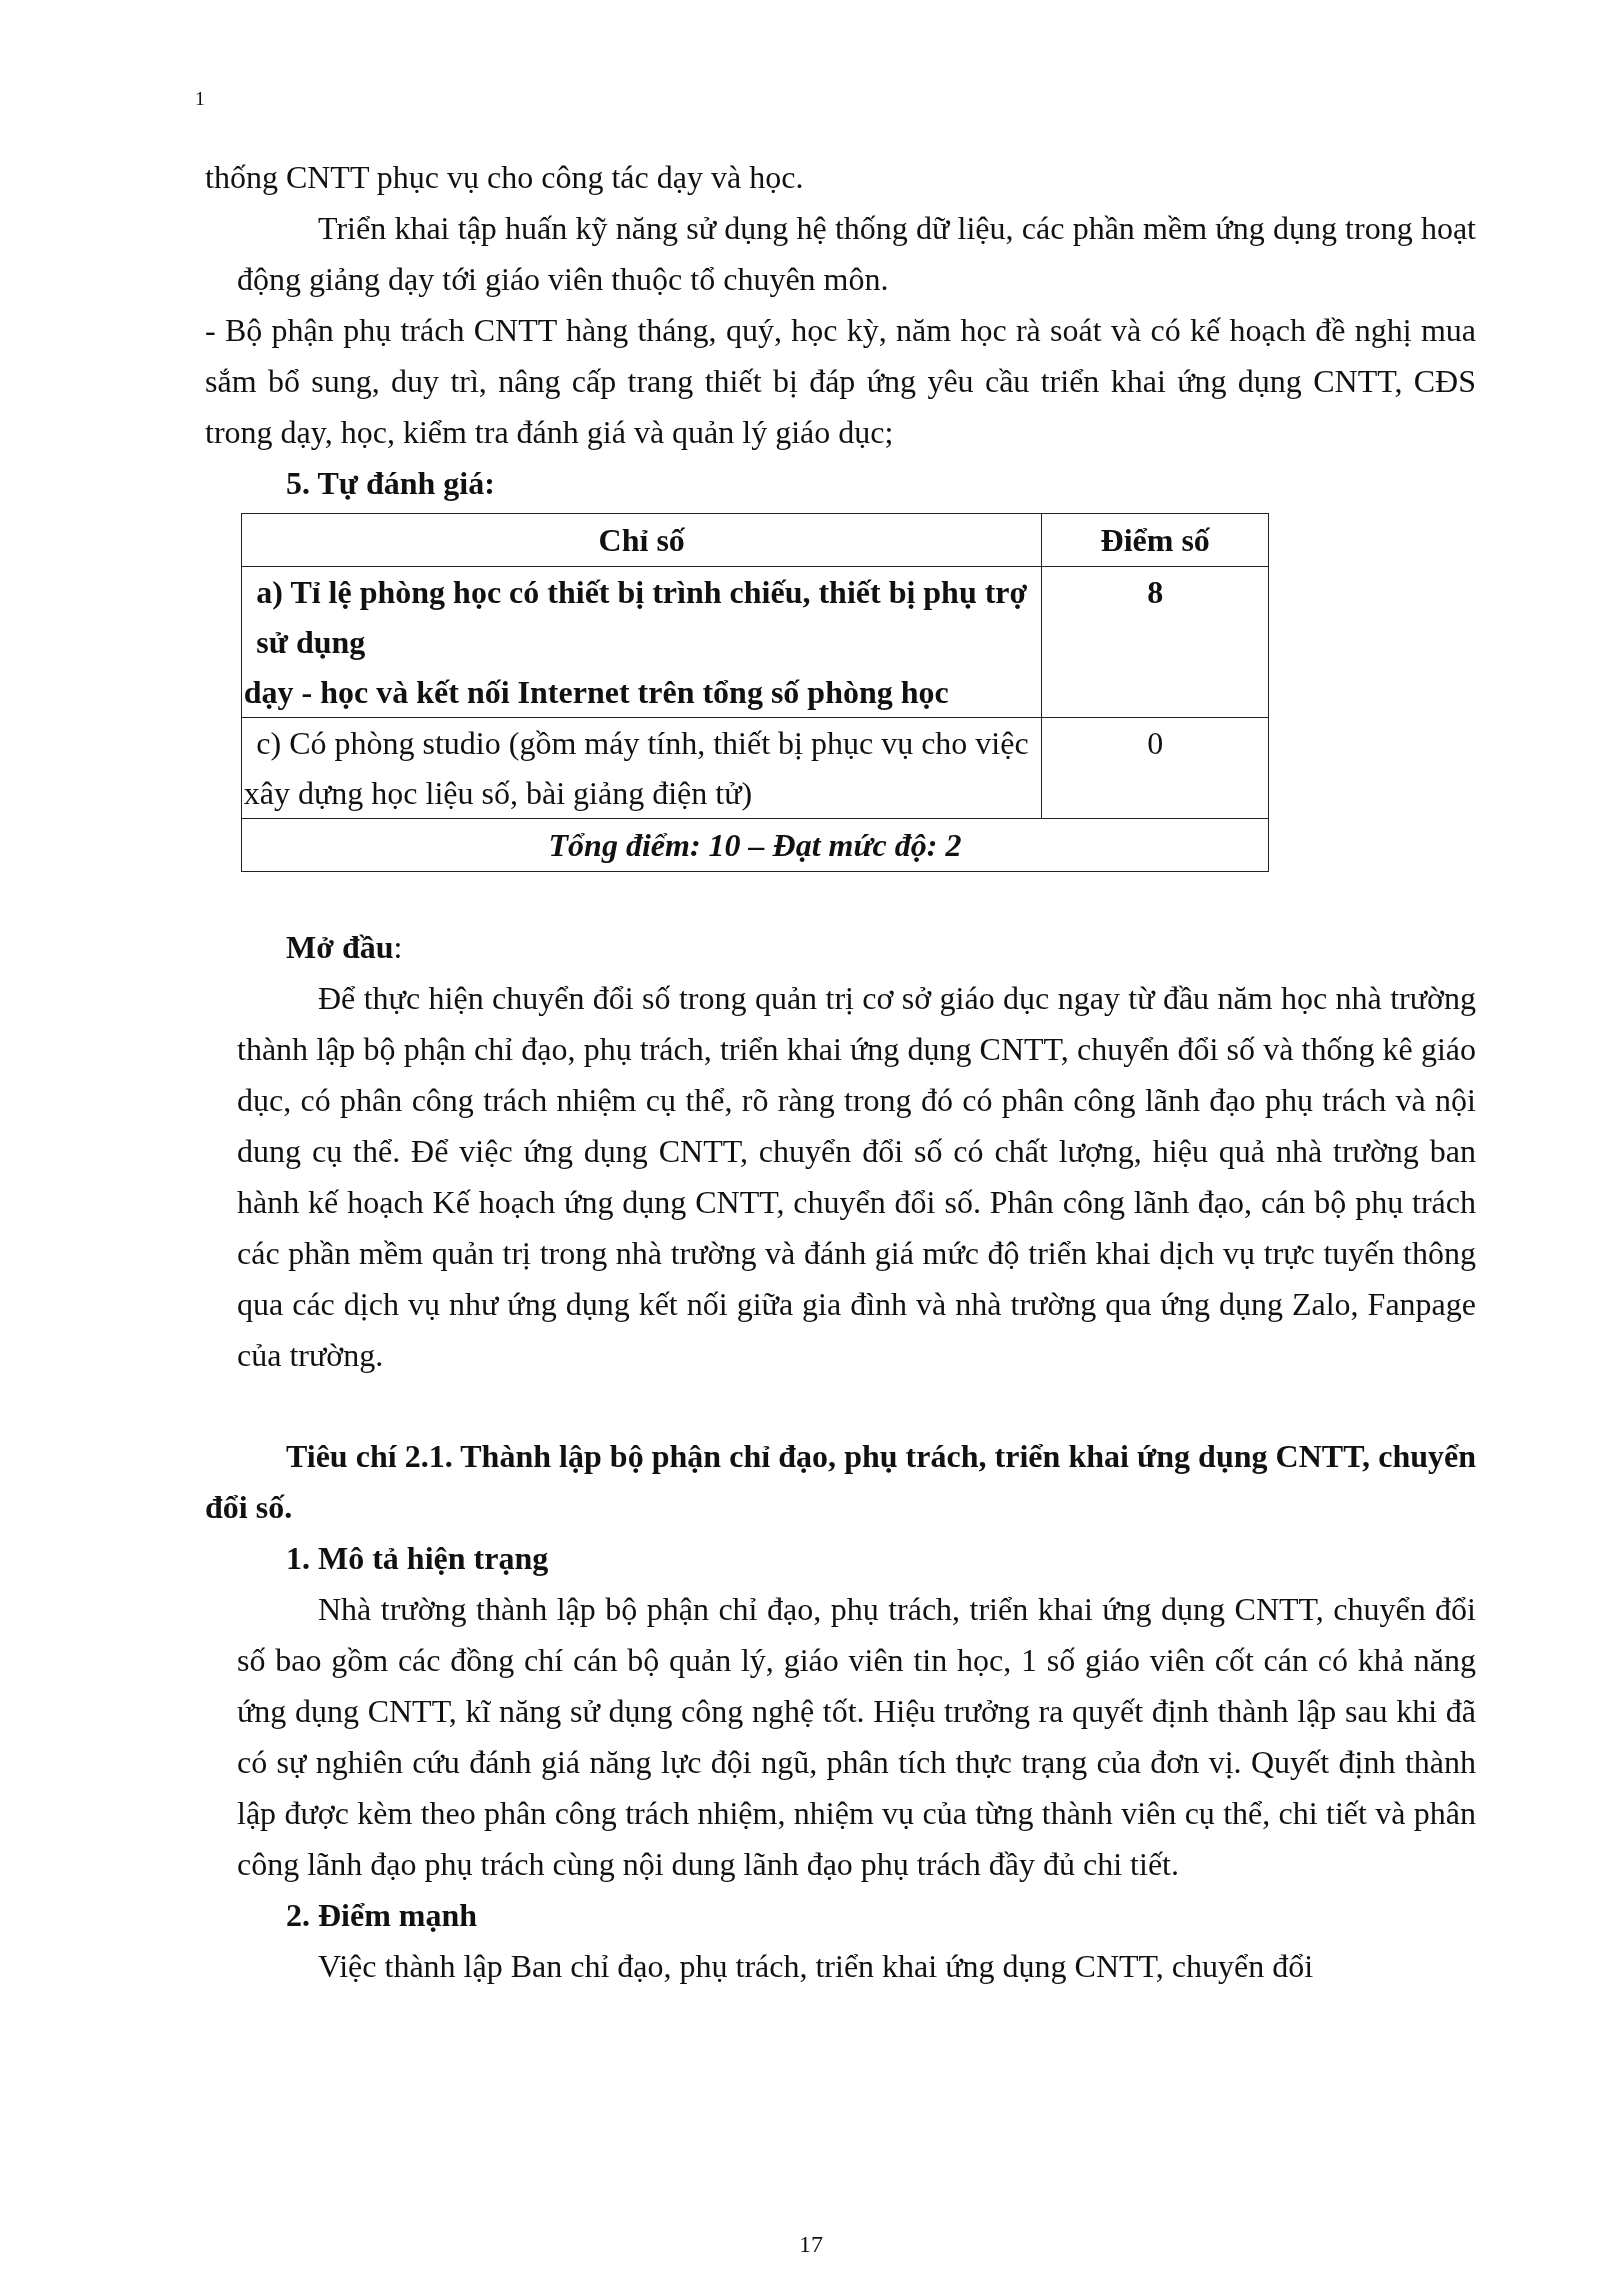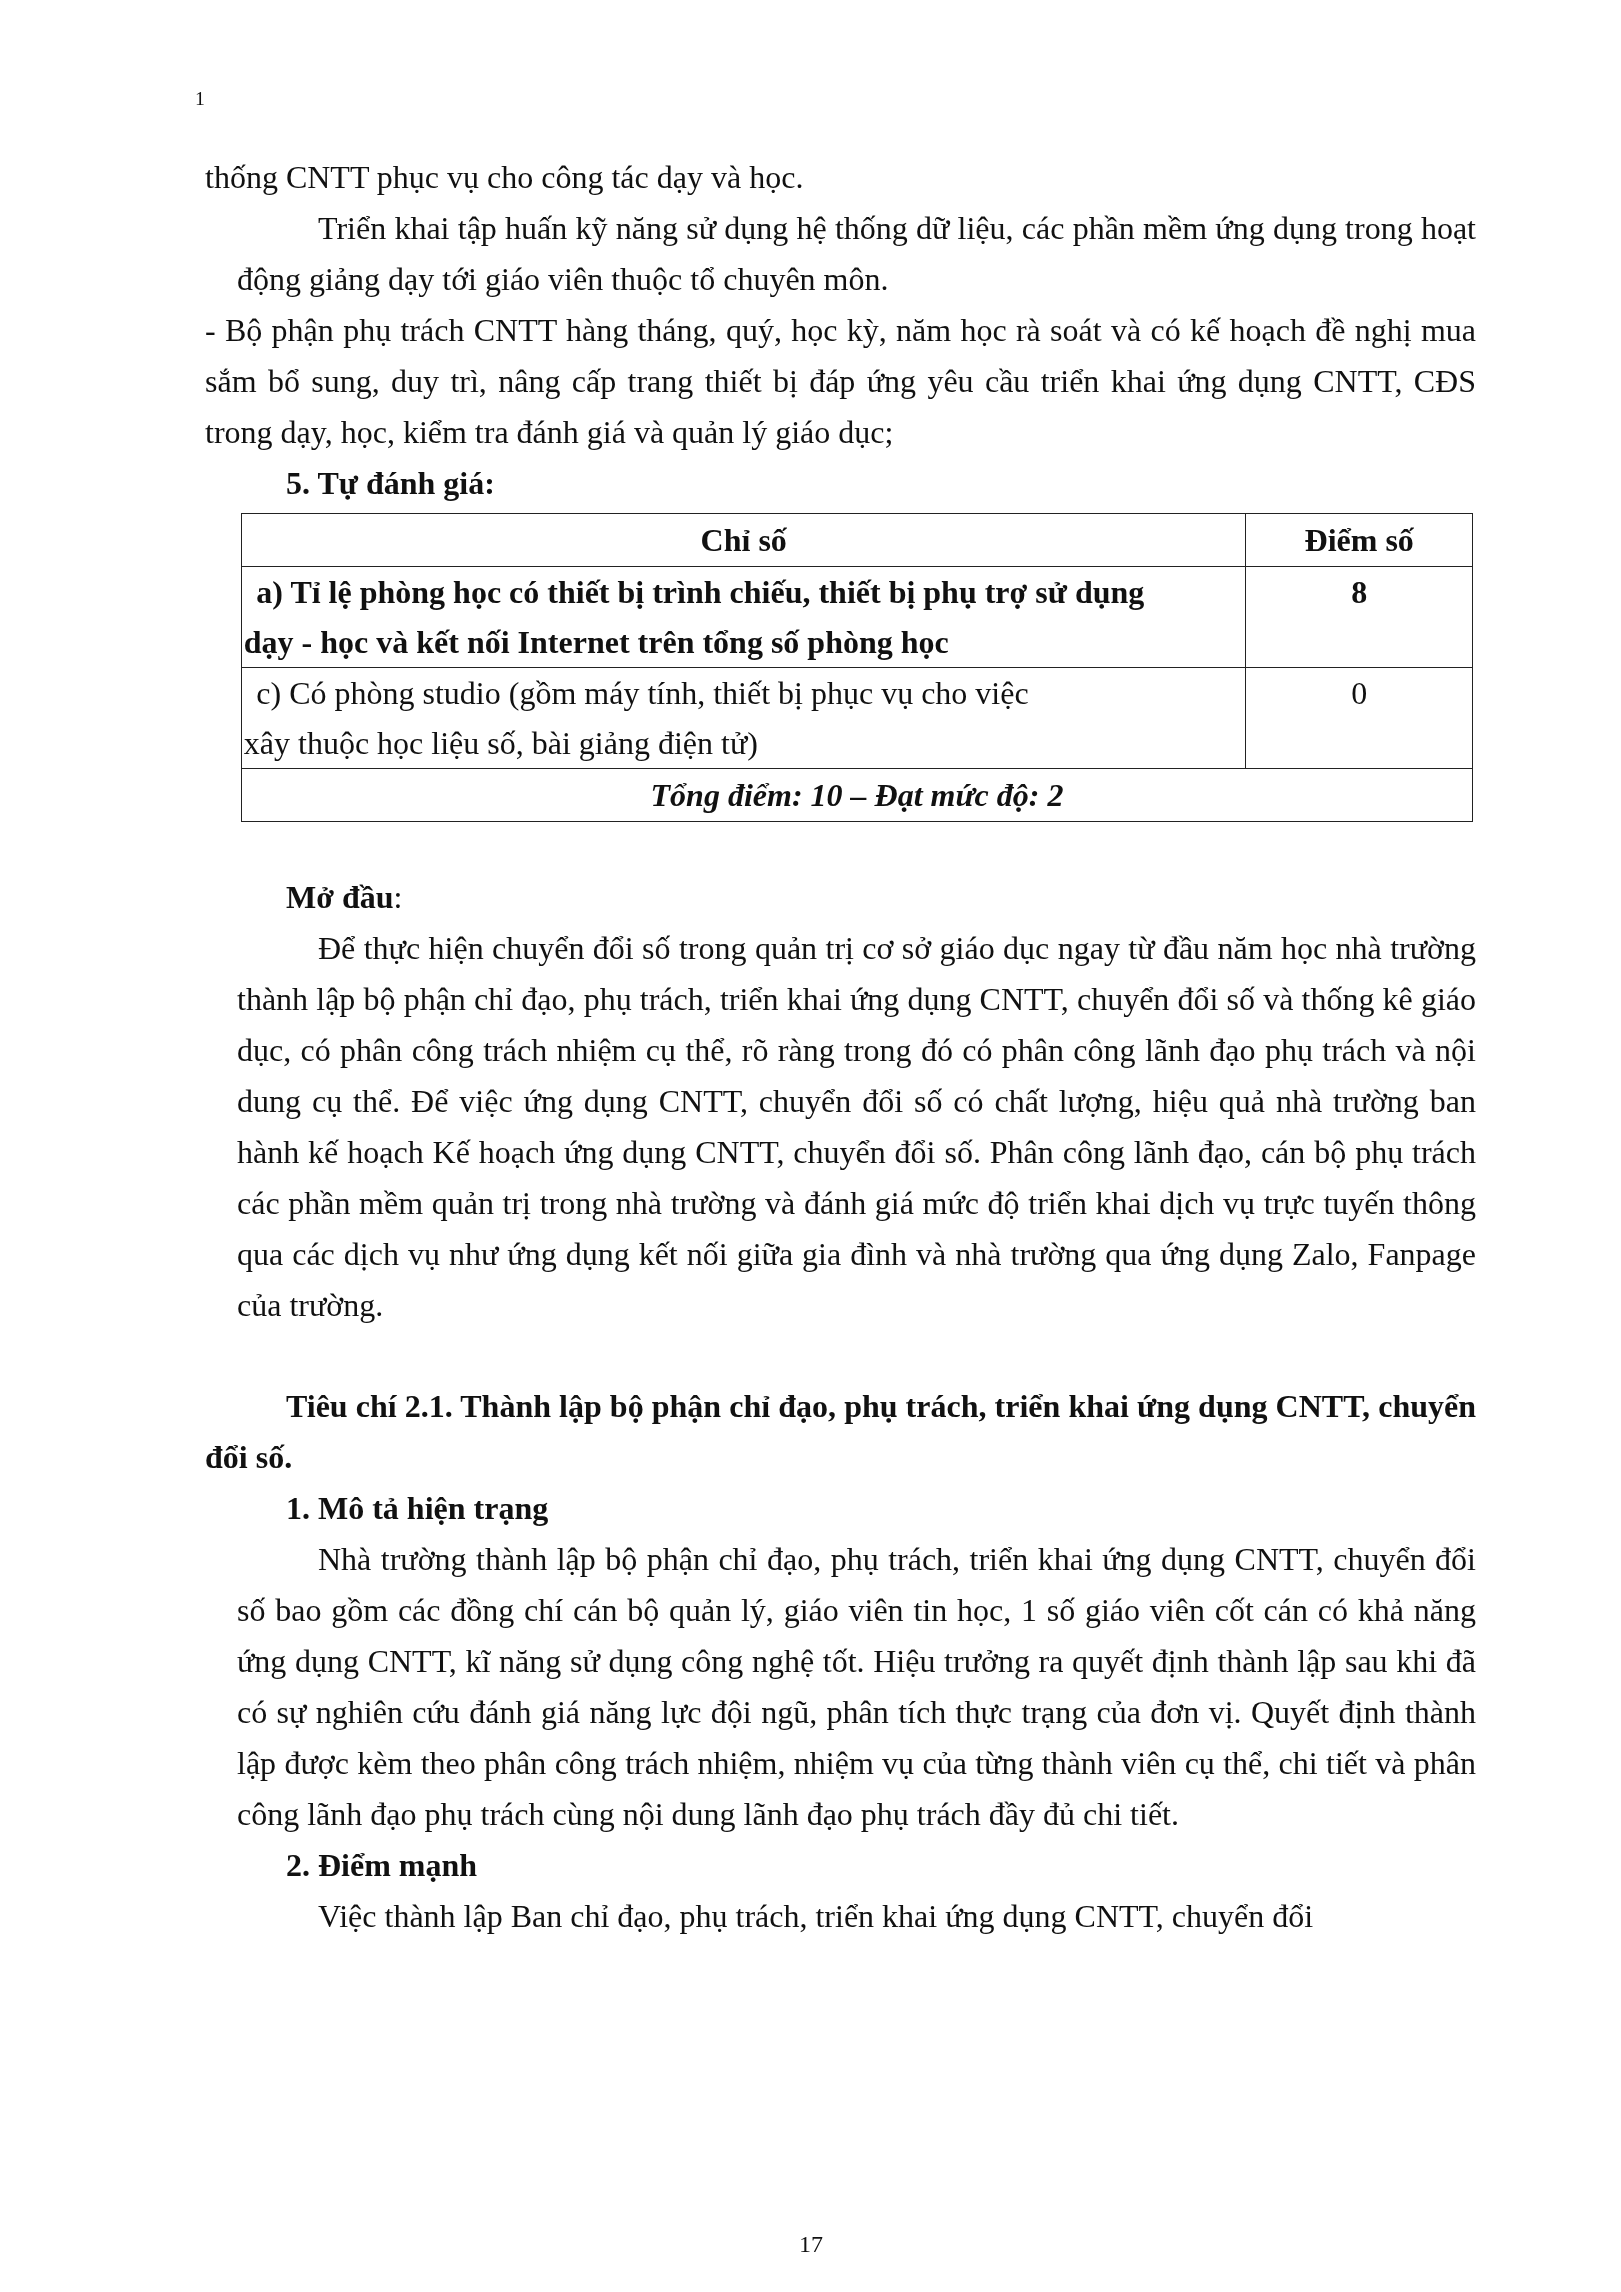--- a/index.html
+++ b/index.html
@@ -6,21 +6,21 @@
   body { width: 1622px; height: 2293px; position: relative; overflow: hidden;
          font-family: "Liberation Serif", "DejaVu Serif", serif; color: #111111; }
   .page-num-top { position: absolute; left: 195px; top: 86px; font-size: 19.7px; line-height: 25px; }
   .page-num-bottom { position: absolute; left: 0; width: 1622px; top: 2228px; text-align: center; font-size: 24px; line-height: 32px; }
   .content { position: absolute; left: 205px; top: 152px; width: 1271px; font-size: 32px; line-height: 51px; }
   p { margin: 0; text-align: justify; }
   .indent { text-indent: 81px; margin-left: 32px; }
   .heading { font-weight: bold; text-indent: 81px; }
   .heading .normal { font-weight: normal; }
   .spacer { height: 50px; }
-  table.score { border-collapse: collapse; margin-left: 36px; width: 1232px; margin-top: 3.6px; font-size: 32px; }
+  table.score { border-collapse: collapse; margin-left: 36px; width: 1028px; margin-top: 3.6px; font-size: 32px; }
   table.score td, table.score th { border: 1.8px solid #222222; vertical-align: top; padding: 0 1.8px; }
   table.score th { font-weight: bold; text-align: center; height: 52px; vertical-align: middle; line-height: 50px; }
   table.score td.ind { text-align: left; line-height: 50px; }
   table.score td.ind .first { padding-left: 12.5px; }
   table.score td.pts { text-align: center; width: 222px; line-height: 50px; }
   table.score td.total { text-align: center; font-weight: bold; height: 52px; vertical-align: middle; line-height: 50px; font-style: italic; }
   .row-a td { height: 99px; font-weight: bold; }
   .row-b td { height: 52px; }
   .row-c td { height: 100px; margin-top: 36px; }
 </style>
@@ -45,21 +45,21 @@
     <tr class="row-a">
       <td class="ind">
         <div class="first">a) Tỉ lệ phòng học có thiết bị trình chiếu, thiết bị phụ trợ sử dụng</div>
         <div>dạy - học và kết nối Internet trên tổng số phòng học</div>
       </td>
       <td class="pts">8</td>
     </tr>
     <tr class="row-c">
       <td class="ind">
         <div class="first">c) Có phòng studio (gồm máy tính, thiết bị phục vụ cho việc</div>
-        <div>xây thuộc học liệu số, bài giảng điện tử)</div>
+        <div>xây dựng học liệu số, bài giảng điện tử)</div>
       </td>
       <td class="pts">0</td>
     </tr>
     <tr>
       <td class="total" colspan="2">Tổng điểm: 10 – Đạt mức độ: 2</td>
     </tr>
   </tbody>
     </table>
 
   <div class="spacer"></div>

